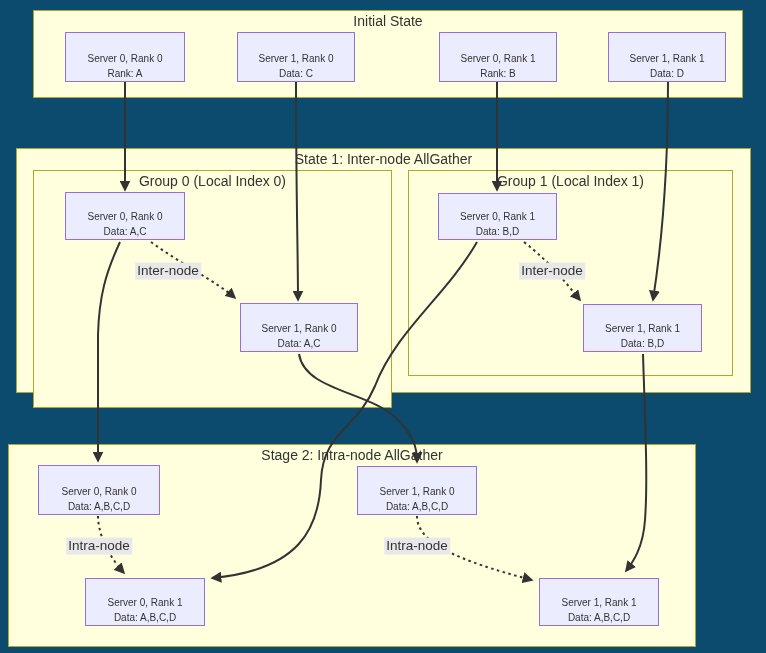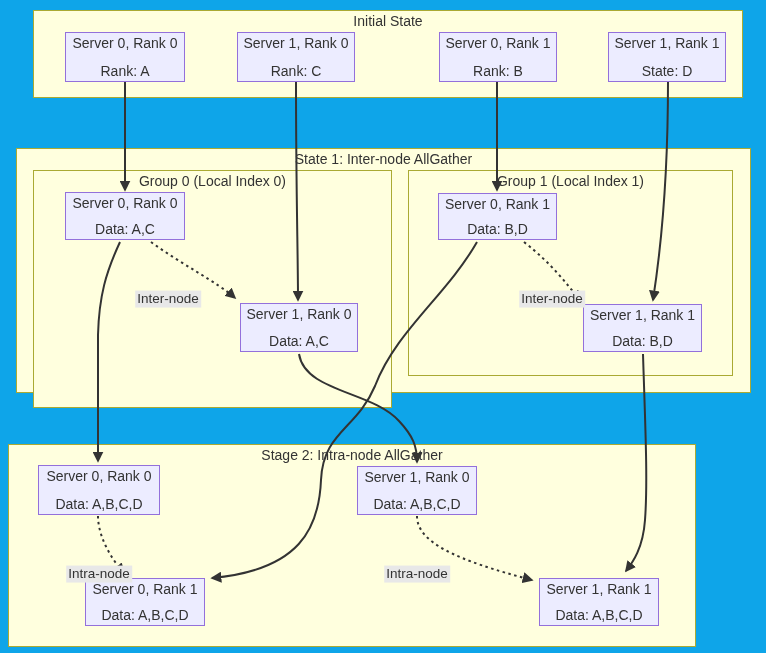--- a/index.html
+++ b/index.html
@@ -1,38 +1,38 @@
 <!DOCTYPE html>
 <html><head>
 <meta charset="utf-8">
 <style>
   html,body{margin:0;padding:0;background:#ffffff;}
   .canvas{
-    position:relative;width:766px;height:653px;background:#0ea5e9;
+    position:relative;width:766px;height:653px;background:#0c4a6e;
     font-family:"Liberation Sans", sans-serif;color:#333333;overflow:hidden;
   }
   .container{
     position:absolute;background:#ffffde;border:1px solid #aaaa33;box-sizing:border-box;
     z-index:1;
   }
   .container-title{
     position:absolute;top:2px;left:0;right:0;text-align:center;
     font-size:14px;color:#333333;white-space:nowrap;
   }
   svg.edges{position:absolute;left:0;top:0;z-index:2;pointer-events:none;}
   svg.edges path.edge{fill:none;stroke:#333333;stroke-width:2;}
   svg.edges path.dashed{stroke-dasharray:2.5 3.5;}
   .node{
     position:absolute;background:#ececff;border:1px solid #9370db;box-sizing:border-box;
-    display:flex;flex-direction:column;align-items:center;justify-content:space-between;
-    font-size:14px;line-height:1.45;color:#333333;z-index:3;white-space:nowrap;
+    display:flex;flex-direction:column;align-items:center;justify-content:flex-end;
+    font-size:10px;line-height:1.45;color:#333333;z-index:3;white-space:nowrap;
   }
   .edge-label{
     position:absolute;transform:translate(-50%,-50%);background:#e8e8e8;color:#333333;
-    font-size:13.5px;line-height:1.25;padding:0 2px;z-index:4;white-space:nowrap;margin-top:28px;
+    font-size:13.5px;line-height:1.25;padding:0 2px;z-index:4;white-space:nowrap;
   }
 </style>
 </head>
 <body>
 
 <div class="canvas">
 
   <div class="container" style="left:33px;top:10px;width:710px;height:88px">
     <div class="container-title">Initial State</div>
   </div>
@@ -72,29 +72,29 @@
     <path class="edge dashed" marker-end="url(#arrow)" d="M98,516 C98,535 110,558 124,573"></path>
     <path class="edge dashed" marker-end="url(#arrow)" d="M417,516 C417,542 455,560 532,580"></path>
   </svg>
 
   <div class="node" style="left:65px;top:32px;width:120px;height:50px">
     <span>Server 0, Rank 0</span>
     <span>Rank: A</span>
   </div>
   <div class="node" style="left:237px;top:32px;width:118px;height:50px">
     <span>Server 1, Rank 0</span>
-    <span>Rank: C</span>
+    <span>Data: C</span>
   </div>
   <div class="node" style="left:439px;top:32px;width:118px;height:50px">
     <span>Server 0, Rank 1</span>
     <span>Rank: B</span>
   </div>
   <div class="node" style="left:608px;top:32px;width:118px;height:50px">
     <span>Server 1, Rank 1</span>
-    <span>State: D</span>
+    <span>Data: D</span>
   </div>
 
   <div class="node" style="left:65px;top:192px;width:120px;height:48px">
     <span>Server 0, Rank 0</span>
     <span>Data: A,C</span>
   </div>
   <div class="node" style="left:240px;top:303px;width:118px;height:49px">
     <span>Server 1, Rank 0</span>
     <span>Data: A,C</span>
   </div>

